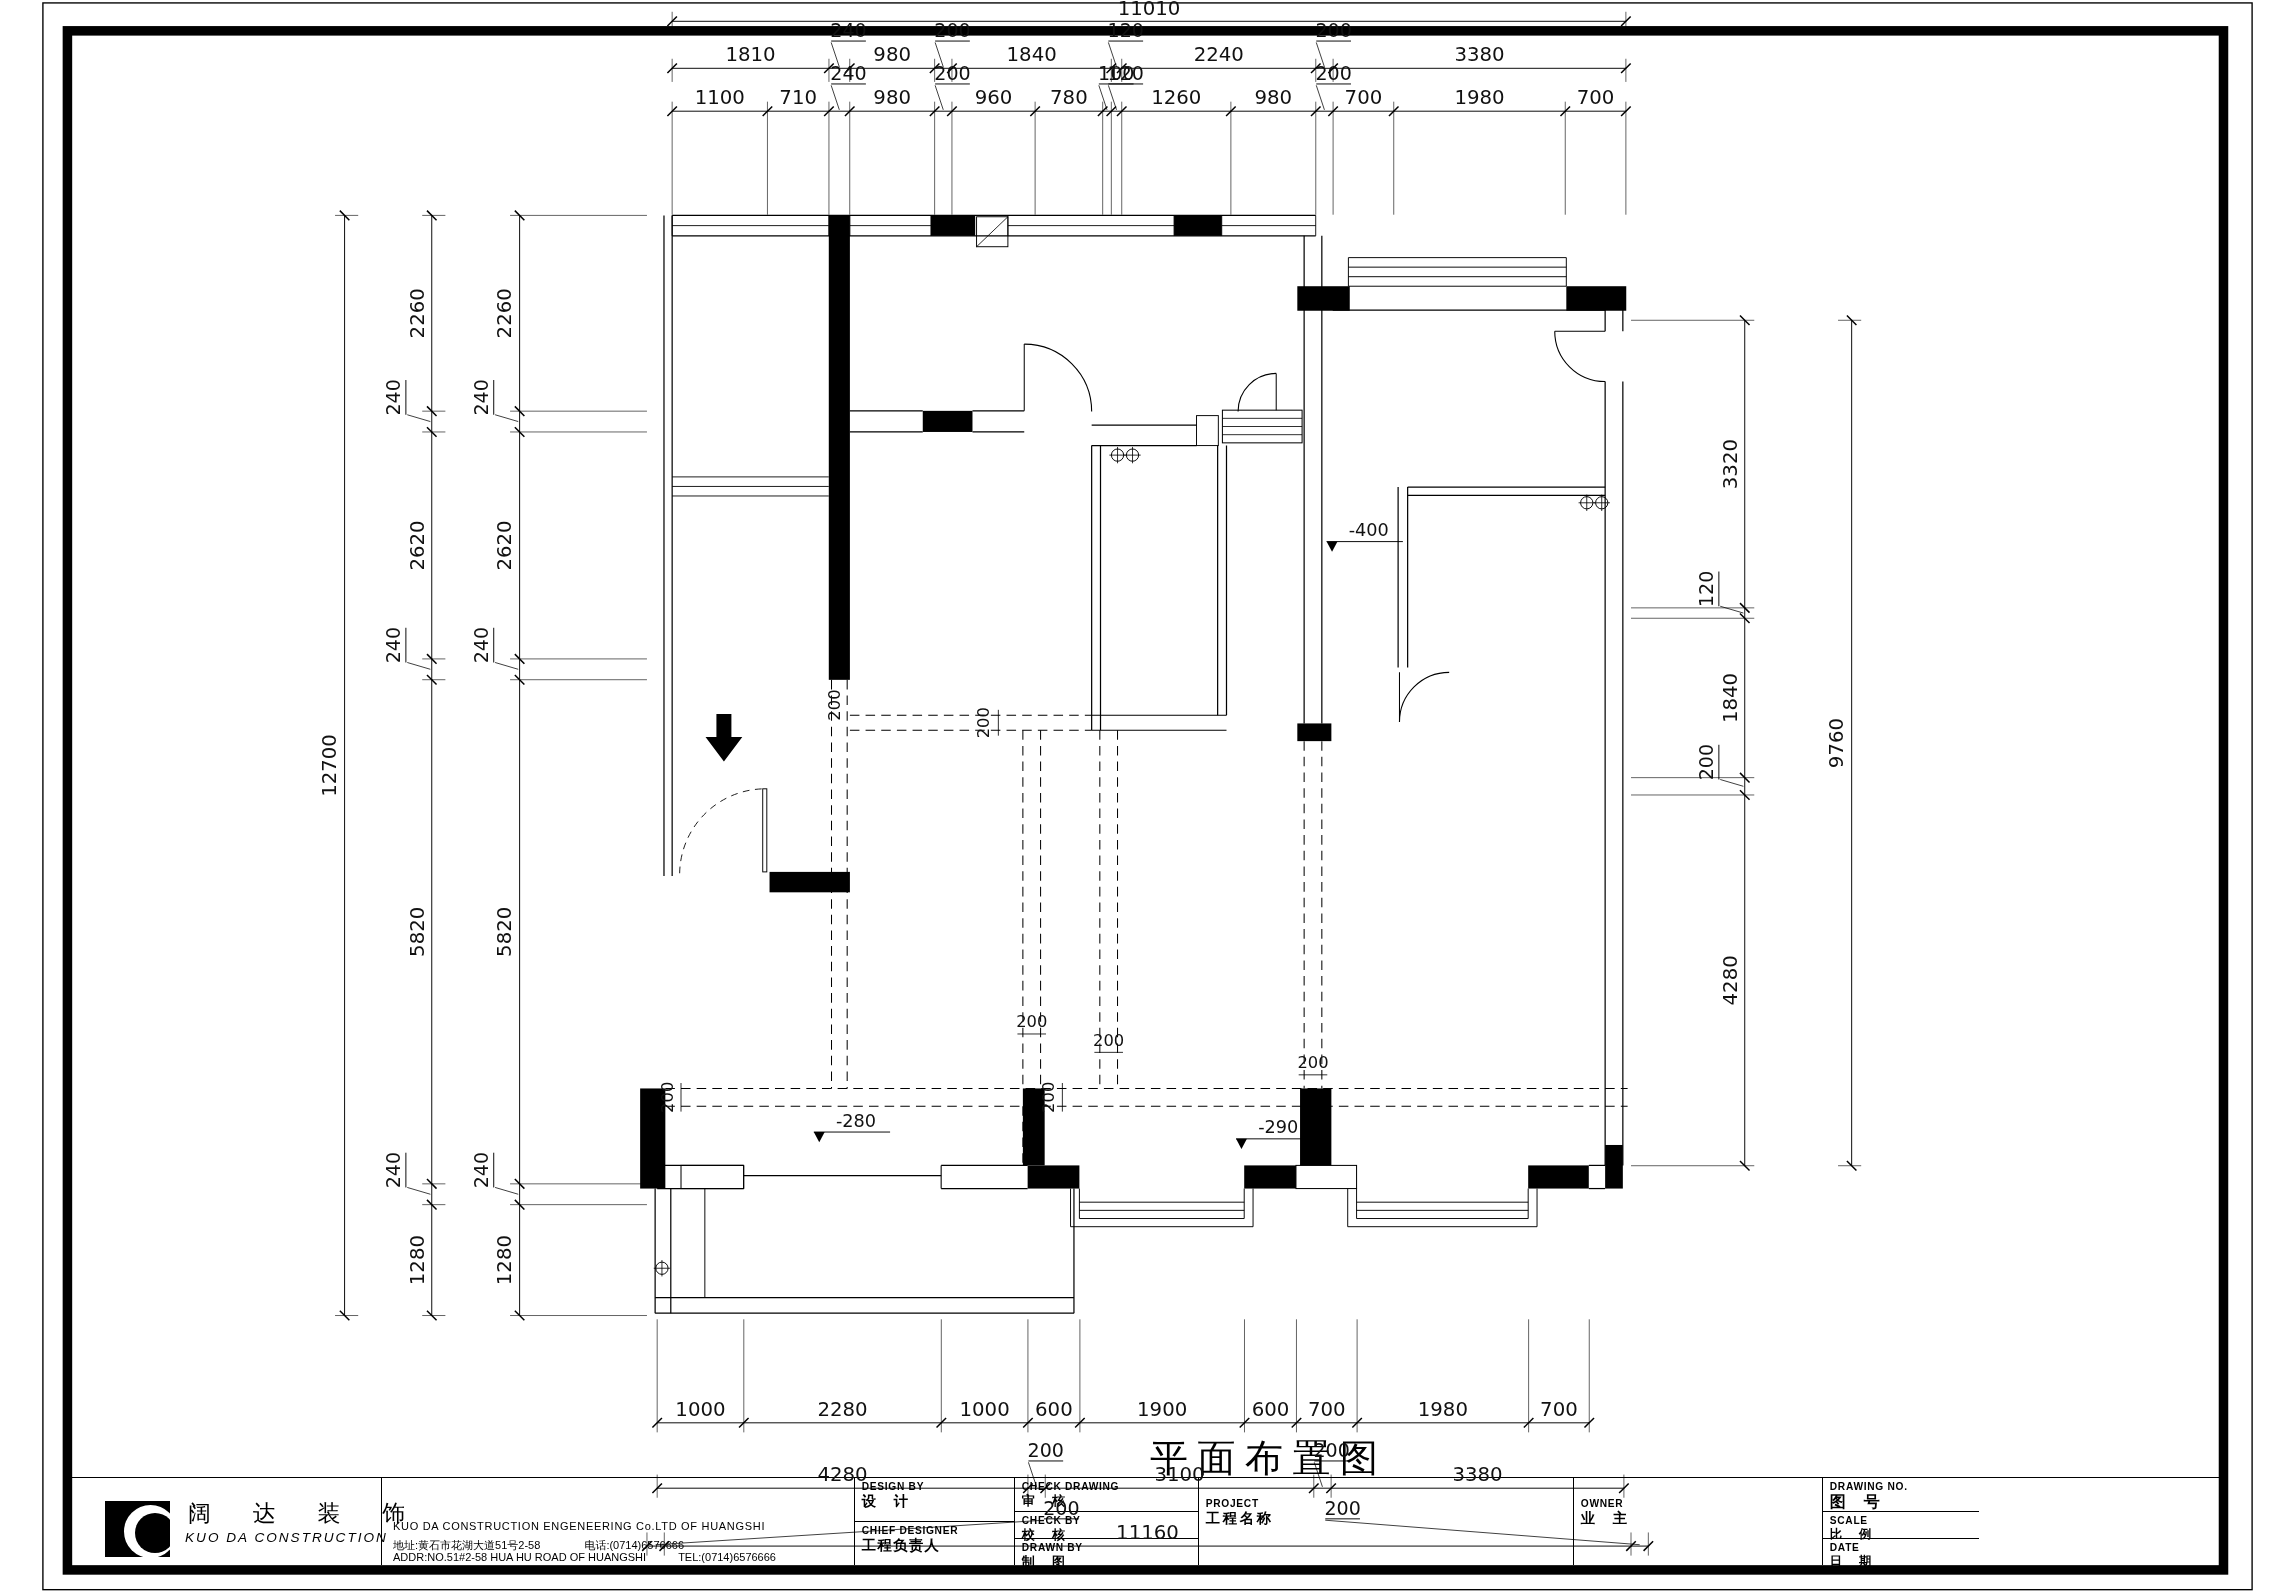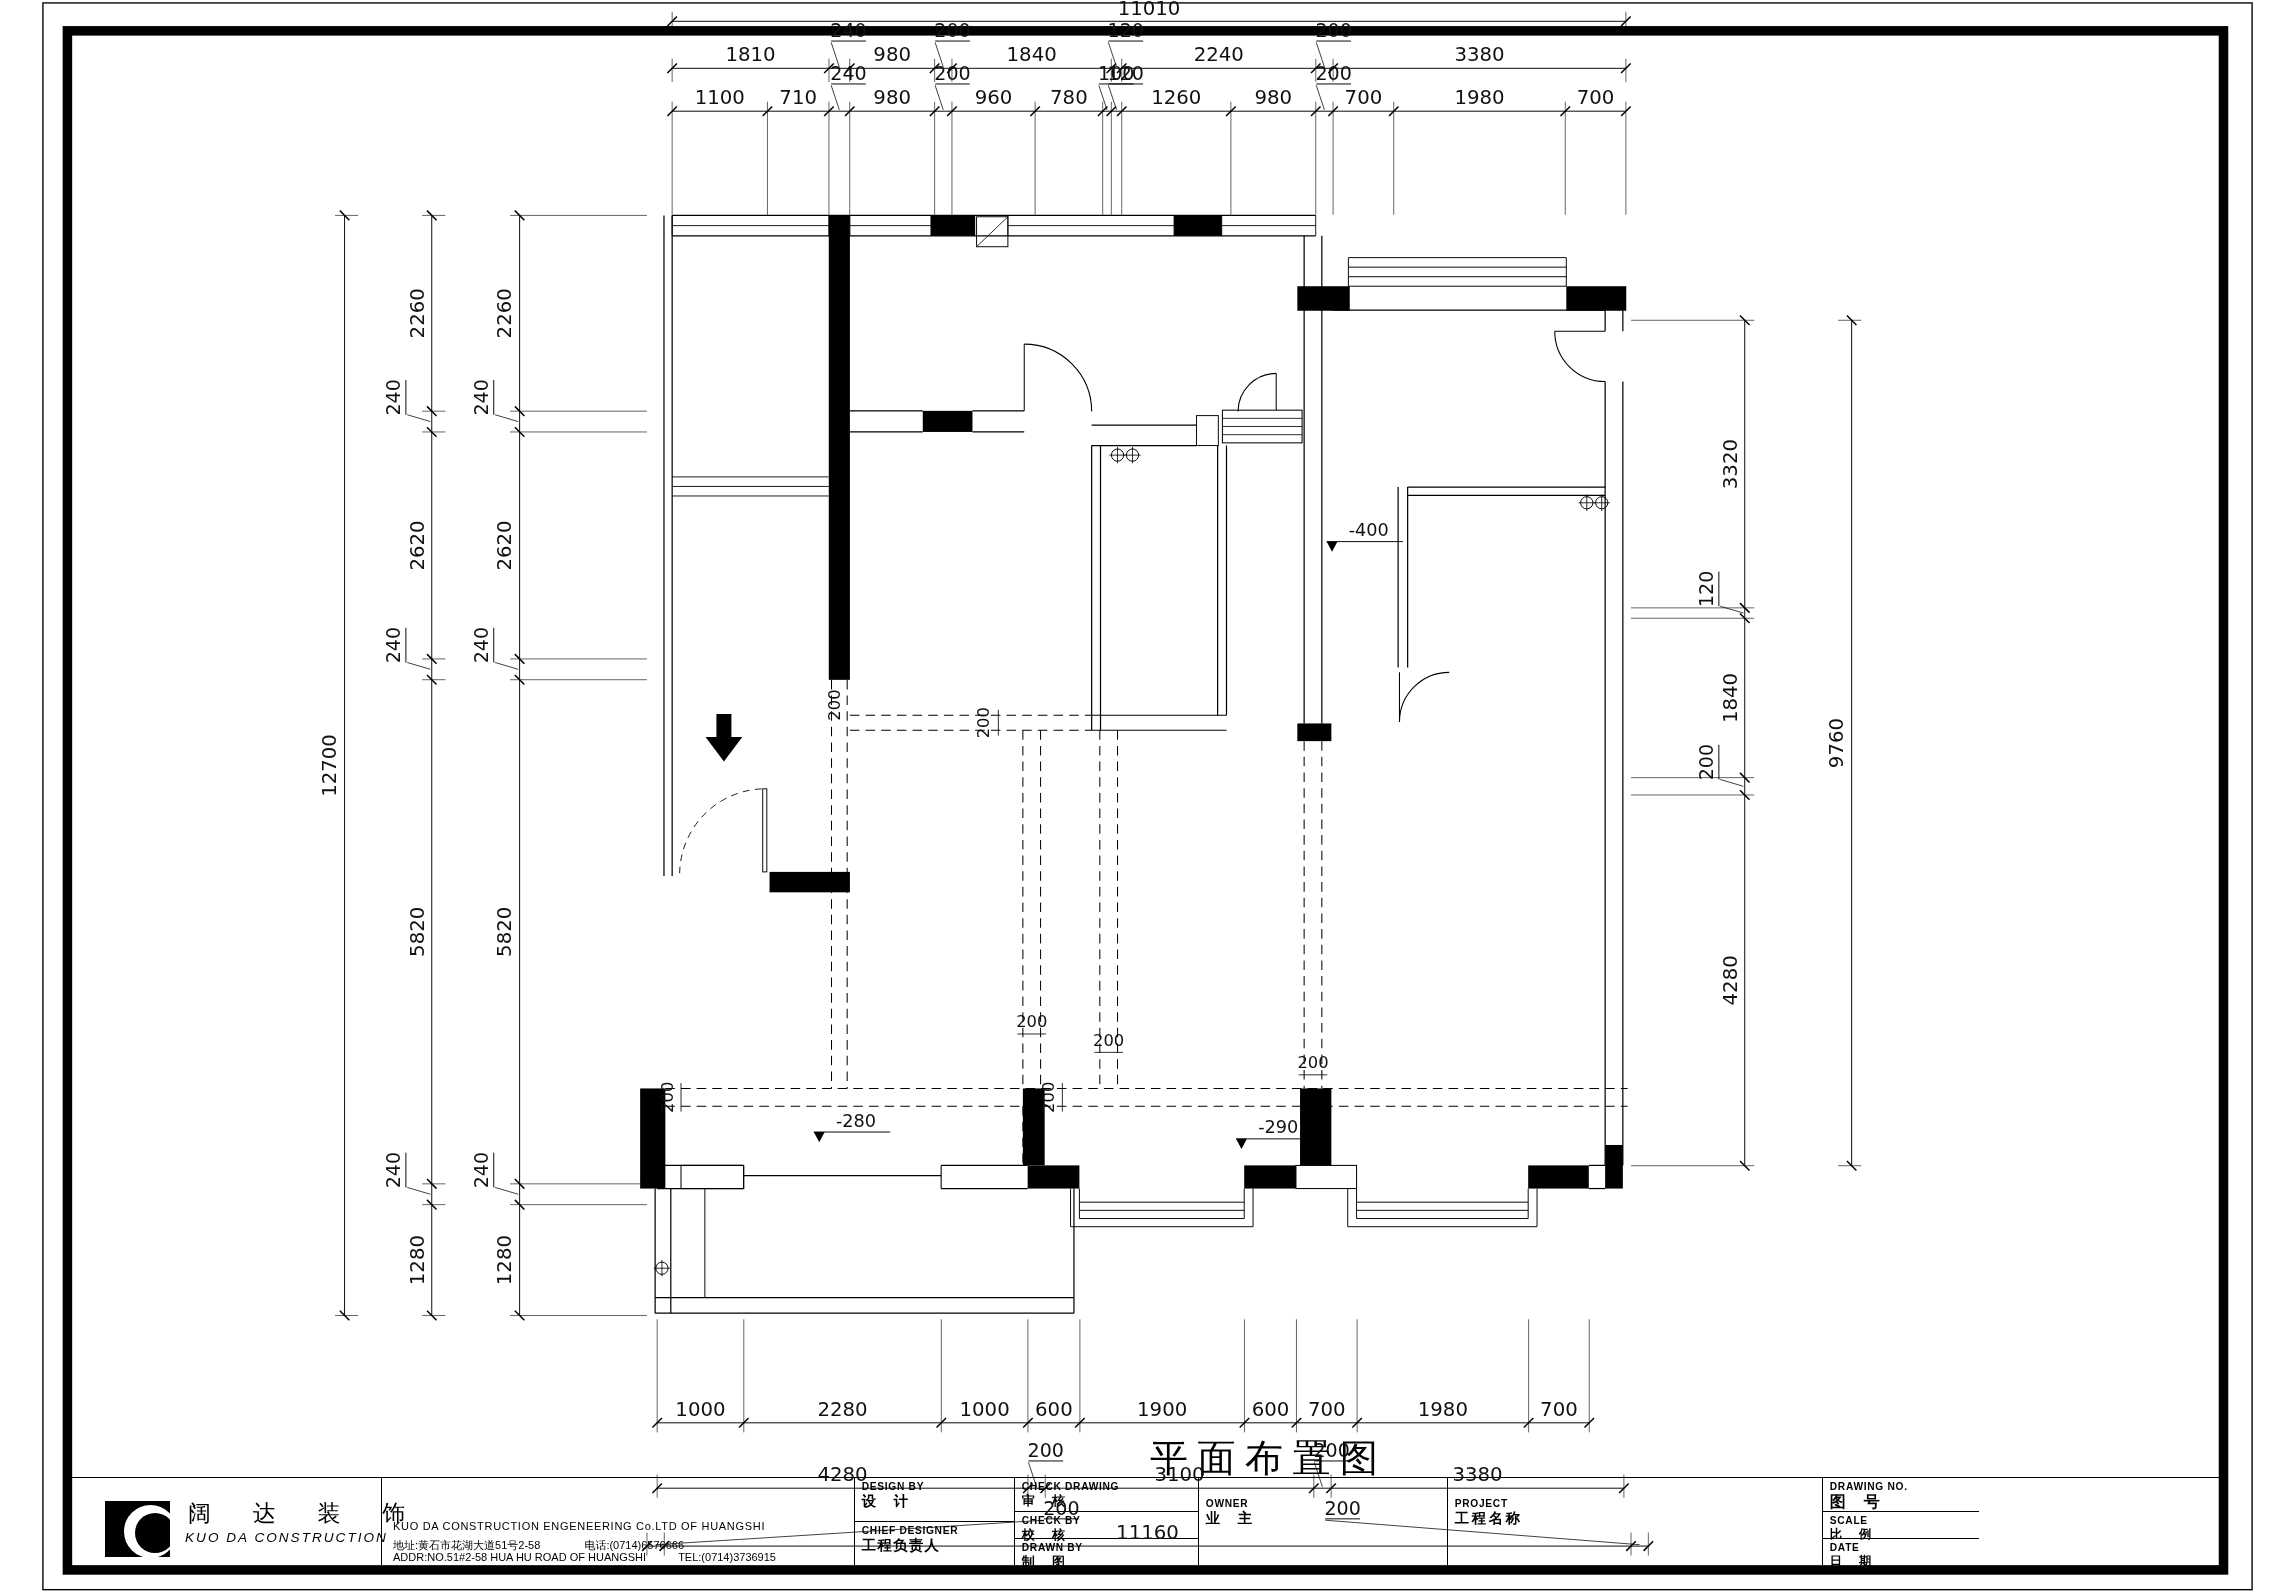--- a/index.html
+++ b/index.html
@@ -47,21 +47,21 @@
     </div>
 
     <div class="tb-cell" style="width:473px">
       <div id="company-en">KUO DA CONSTRUCTION ENGENEERING Co.LTD OF HUANGSHI</div>
       <div class="addr-line" style="top:60px">
         <span>地址:黄石市花湖大道51号2-58</span>
         <span style="margin-left:41px">电话:(0714)6576666</span>
       </div>
       <div class="addr-line" style="top:73px">
         <span>ADDR:NO.51#2-58 HUA HU ROAD OF HUANGSHI</span>
-        <span style="margin-left:29px">TEL:(0714)3736915</span>
+        <span style="margin-left:29px">TEL:(0714)6576666</span>
       </div>
     </div>
 
     <div class="tb-cell" style="width:160px">
       <div class="tb-row pad" style="height:43px">
         <div class="en">DESIGN BY</div>
         <div class="cn">设 计</div>
       </div>
       <div class="tb-row pad" style="height:45px">
         <div class="en">CHIEF DESIGNER</div>
@@ -77,28 +77,28 @@
       <div class="tb-row pad" style="height:27px">
         <div class="en">CHECK BY</div>
         <div class="cn" style="font-size:13px">校 核</div>
       </div>
       <div class="tb-row pad" style="height:28px">
         <div class="en">DRAWN BY</div>
         <div class="cn" style="font-size:13px">制 图</div>
       </div>
     </div>
 
+    <div class="tb-cell pad" style="width:375px">
+      <div class="en" style="margin-top:17.7px">PROJECT</div>
+      <div class="cn" style="letter-spacing:2.7px">工程名称</div>
+    </div>
+
     <div class="tb-cell pad" style="width:249px">
       <div class="en" style="margin-top:17.7px">OWNER</div>
       <div class="cn">业 主</div>
-    </div>
-
-    <div class="tb-cell pad" style="width:375px">
-      <div class="en" style="margin-top:17.7px">PROJECT</div>
-      <div class="cn" style="letter-spacing:2.7px">工程名称</div>
     </div>
 
     <div class="tb-cell" style="width:157px">
       <div class="tb-row pad" style="height:33px">
         <div class="en">DRAWING NO.</div>
         <div class="cn" style="font-size:16px">图 号</div>
       </div>
       <div class="tb-row pad" style="height:27px">
         <div class="en">SCALE</div>
         <div class="cn" style="font-size:12.3px">比 例</div>

